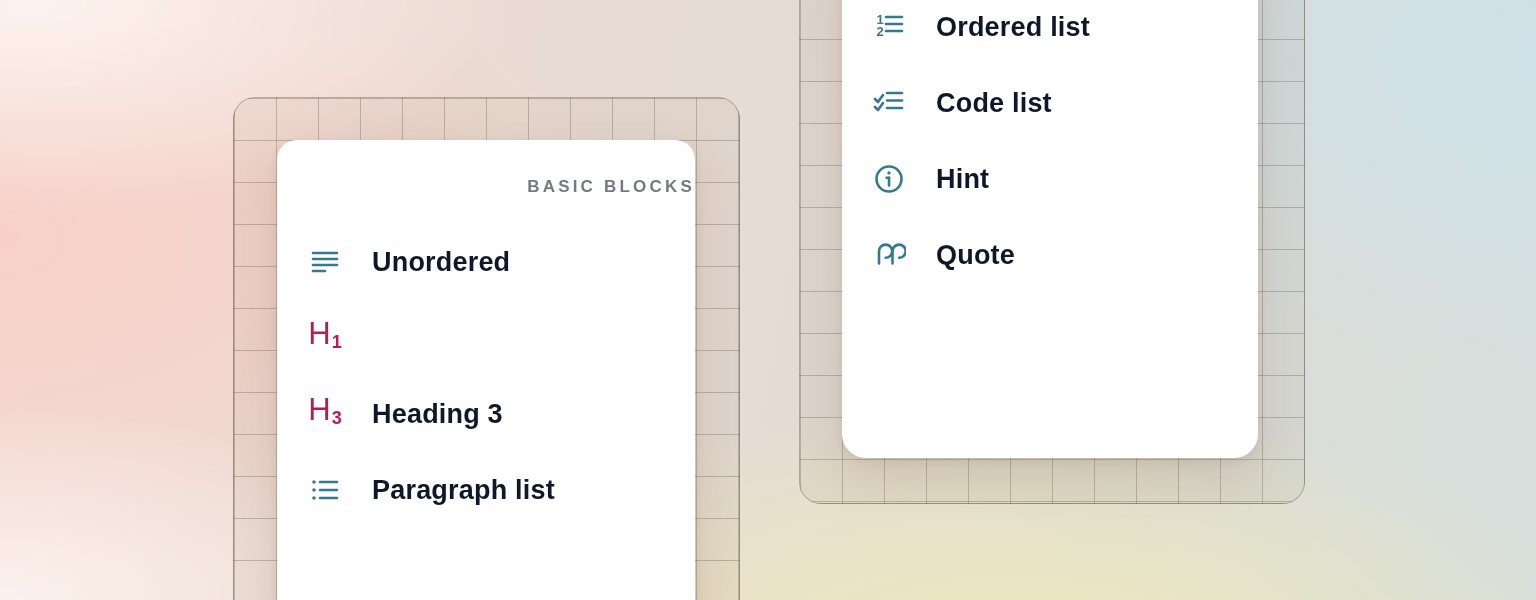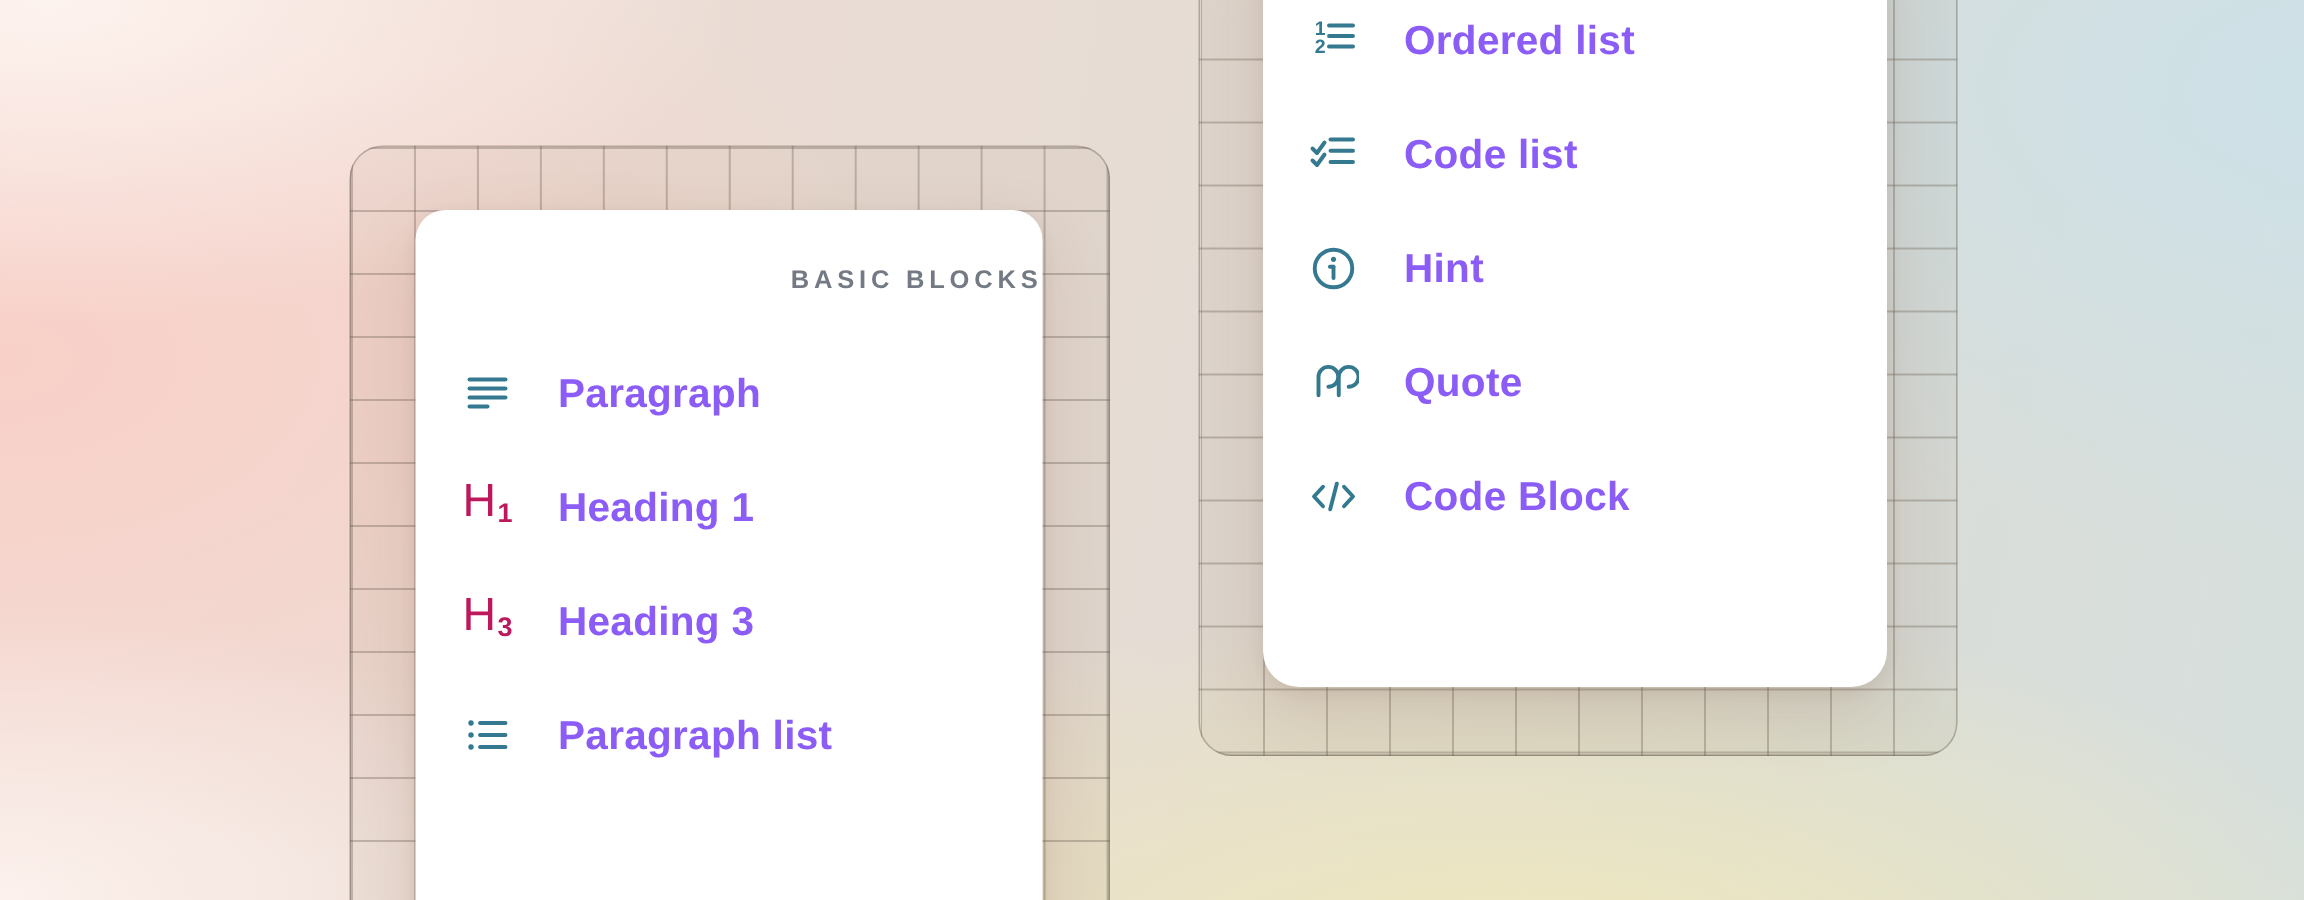--- a/index.html
+++ b/index.html
@@ -43,21 +43,21 @@
     text-align:right;
   }
 
   .block-item{
     height:76px;display:flex;align-items:center;gap:30px;cursor:pointer;
   }
   .block-item .icon{
     width:34px;height:34px;flex:0 0 34px;display:flex;align-items:center;justify-content:center;
   }
   .block-item .label{
-    font-size:27px;font-weight:600;letter-spacing:0.2px;color:#8b5cf6;white-space:nowrap;
+    font-size:27px;font-weight:600;letter-spacing:0.2px;color:#0f172a;white-space:nowrap;
   }
   svg.glyph{display:block;}
   svg.glyph .s{stroke:#34798f;stroke-width:2.6;fill:none;stroke-linecap:round;stroke-linejoin:round;}
   svg.glyph .f{fill:#34798f;stroke:none;}
   svg.glyph text{font-family:"Liberation Sans",sans-serif;font-weight:700;font-size:13px;fill:#34798f;}
 
   .hicon{
     color:#be185d;font-size:31px;font-weight:400;line-height:34px;white-space:nowrap;
   }
   .hicon .hsub{font-size:18px;font-weight:700;vertical-align:-4px;margin-left:1px;}
@@ -73,28 +73,27 @@
 
   <div class="block-item">
     <span class="icon">
       <svg class="glyph" width="34" height="34" viewBox="0 0 34 34">
         <line class="s" x1="5" y1="8" x2="29" y2="8"></line>
         <line class="s" x1="5" y1="14" x2="29" y2="14"></line>
         <line class="s" x1="5" y1="20" x2="29" y2="20"></line>
         <line class="s" x1="5" y1="26" x2="17" y2="26"></line>
       </svg>
     </span>
-    <span class="label">Paragraph</span>
+    <span class="label">Unordered</span>
   </div>
 
   <div class="block-item">
     <span class="icon">
       <span class="hicon">H<span class="hsub">1</span></span>
     </span>
-    <span class="label">Heading 1</span>
   </div>
 
 
   <div class="block-item">
     <span class="icon">
       <span class="hicon">H<span class="hsub">3</span></span>
     </span>
     <span class="label">Heading 3</span>
   </div>
 
@@ -157,23 +156,13 @@
   <div class="block-item">
     <span class="icon">
       <svg class="glyph" width="34" height="34" viewBox="0 0 34 34">
         <path class="s" stroke-width="2.8" d="M7,25.5 V13.2 A6.6,6.6 0 1 1 13.6,19.8"></path>
         <path class="s" stroke-width="2.8" d="M20.5,25.5 V13.2 A6.6,6.6 0 1 1 27.1,19.8"></path>
       </svg>
     </span>
     <span class="label">Quote</span>
   </div>
 
-  <div class="block-item">
-    <span class="icon">
-      <svg class="glyph" width="34" height="34" viewBox="0 0 34 34">
-        <polyline class="s" points="10,10.5 4,17 10,23.5"></polyline>
-        <polyline class="s" points="24,10.5 30,17 24,23.5"></polyline>
-        <line class="s" x1="19.2" y1="8.5" x2="14.8" y2="25.5"></line>
-      </svg>
-    </span>
-    <span class="label">Code Block</span>
-  </div>
 </div>
 
 </body></html>

